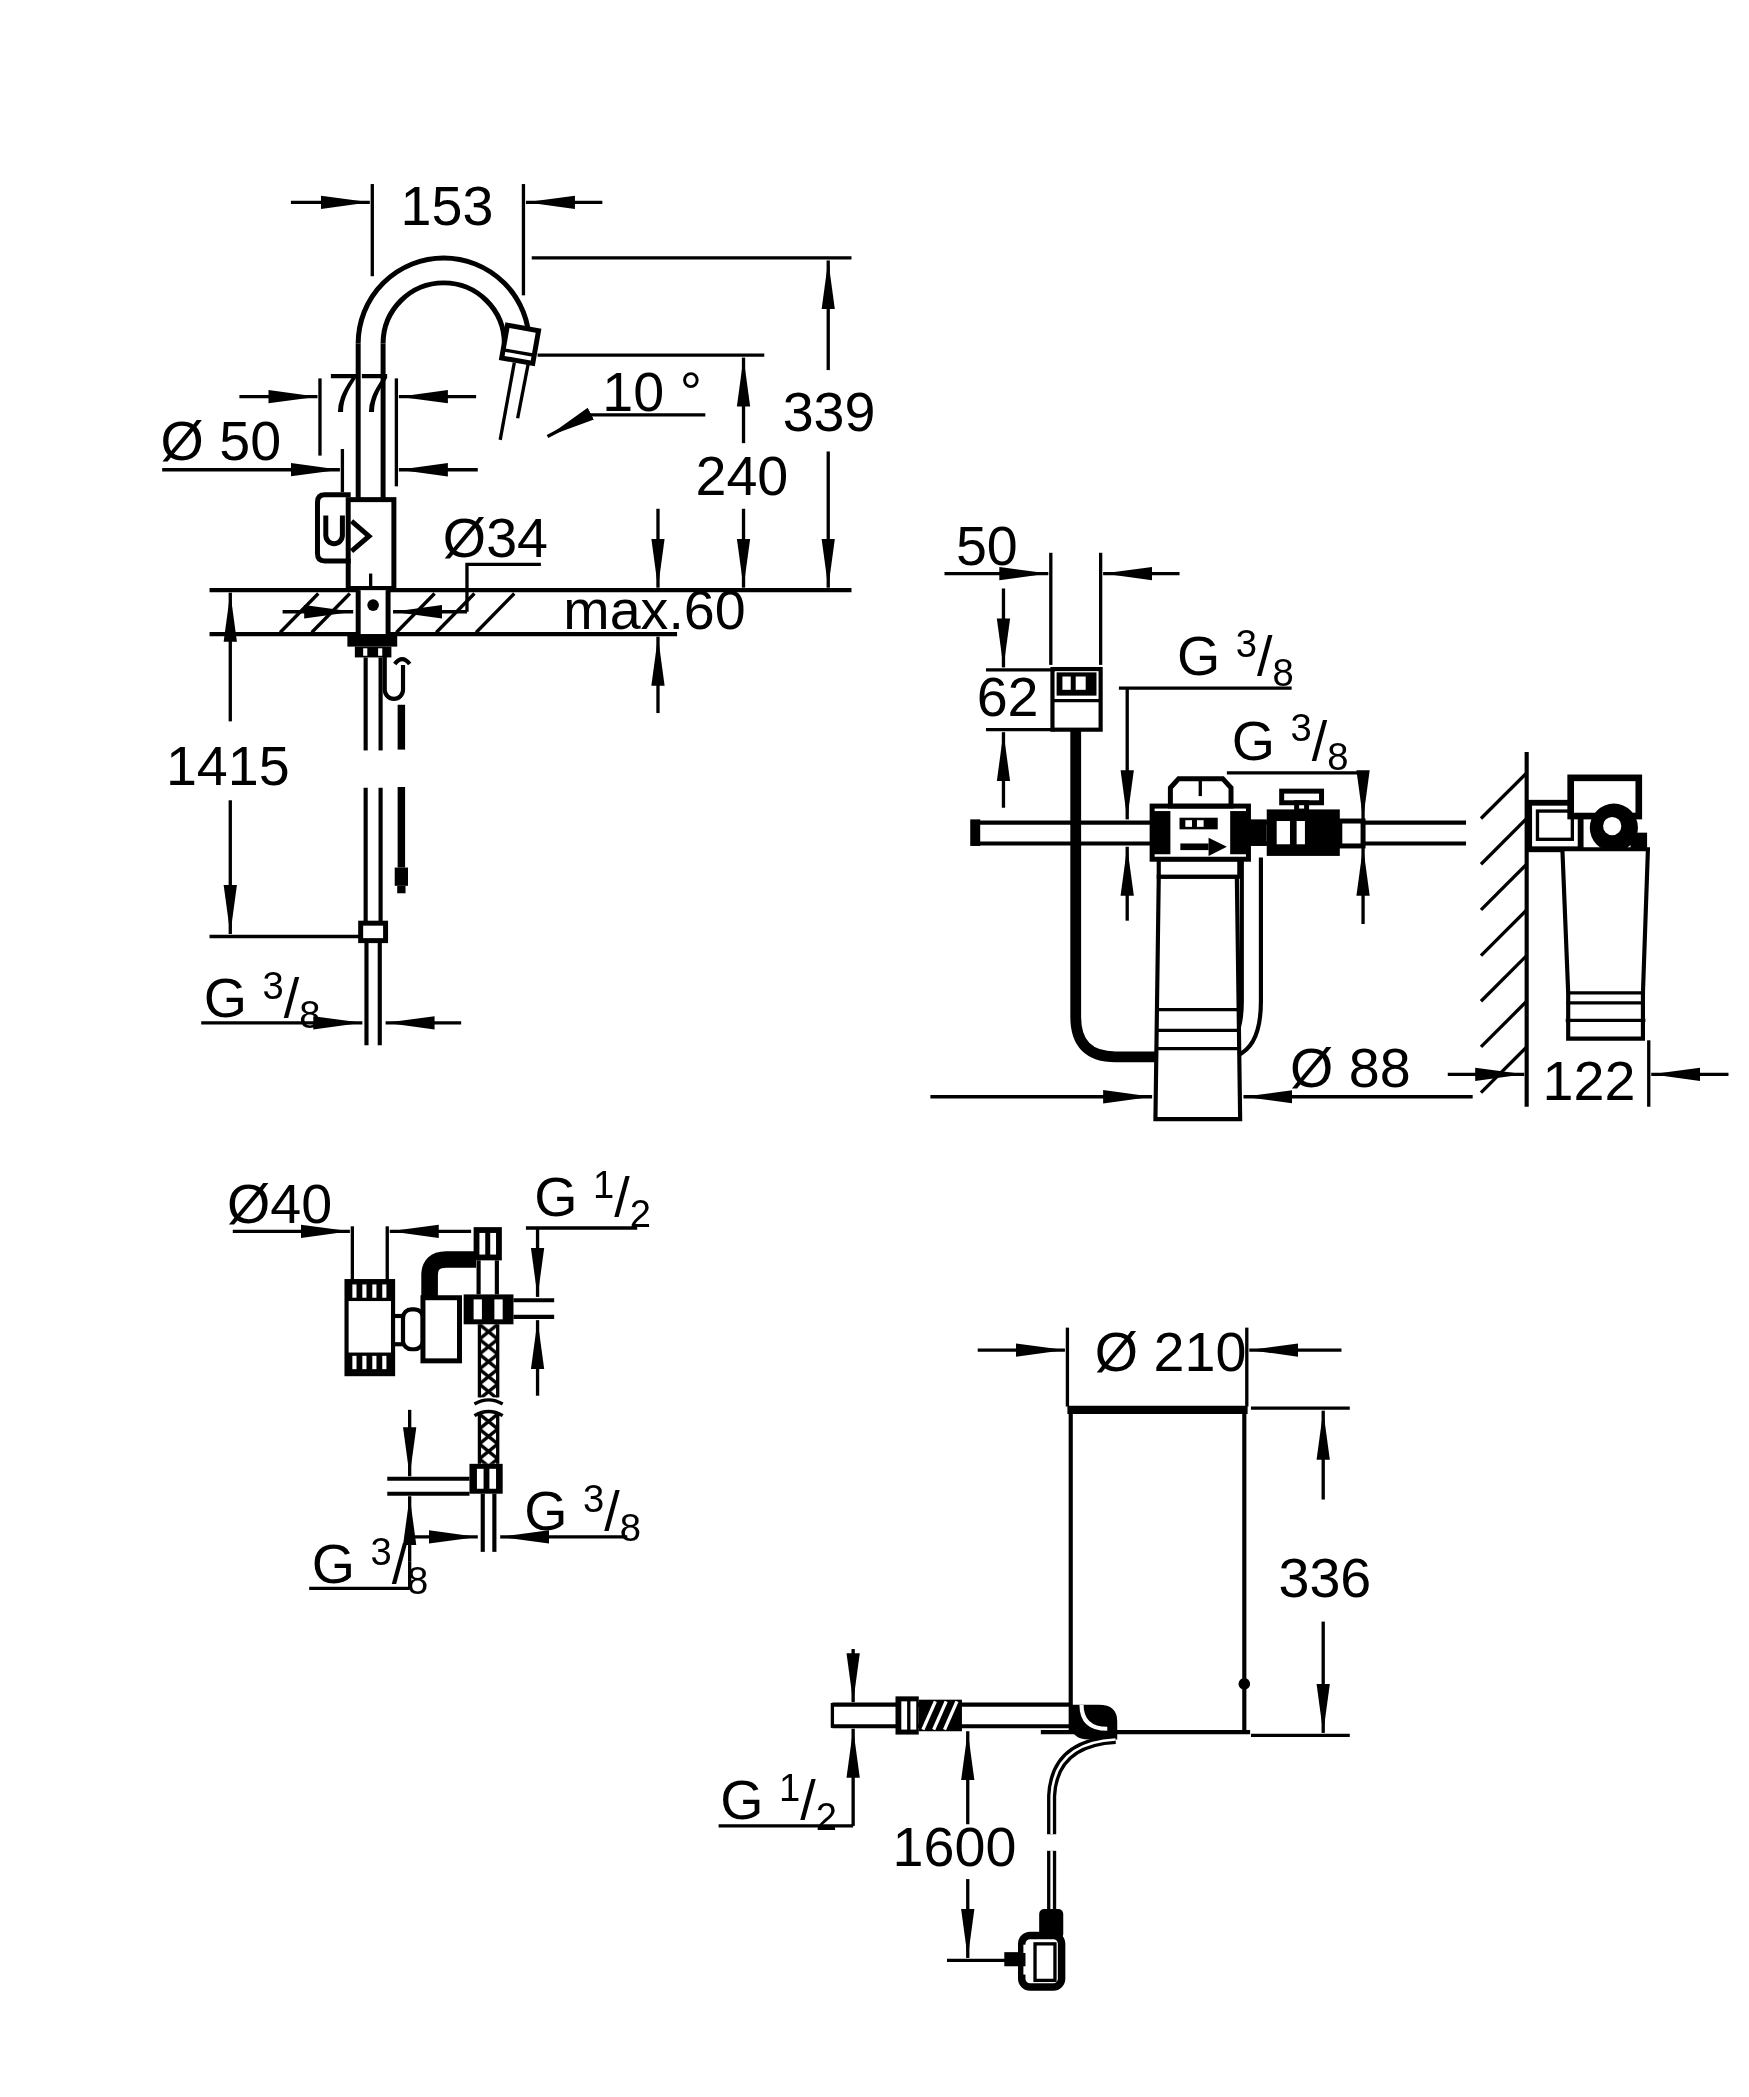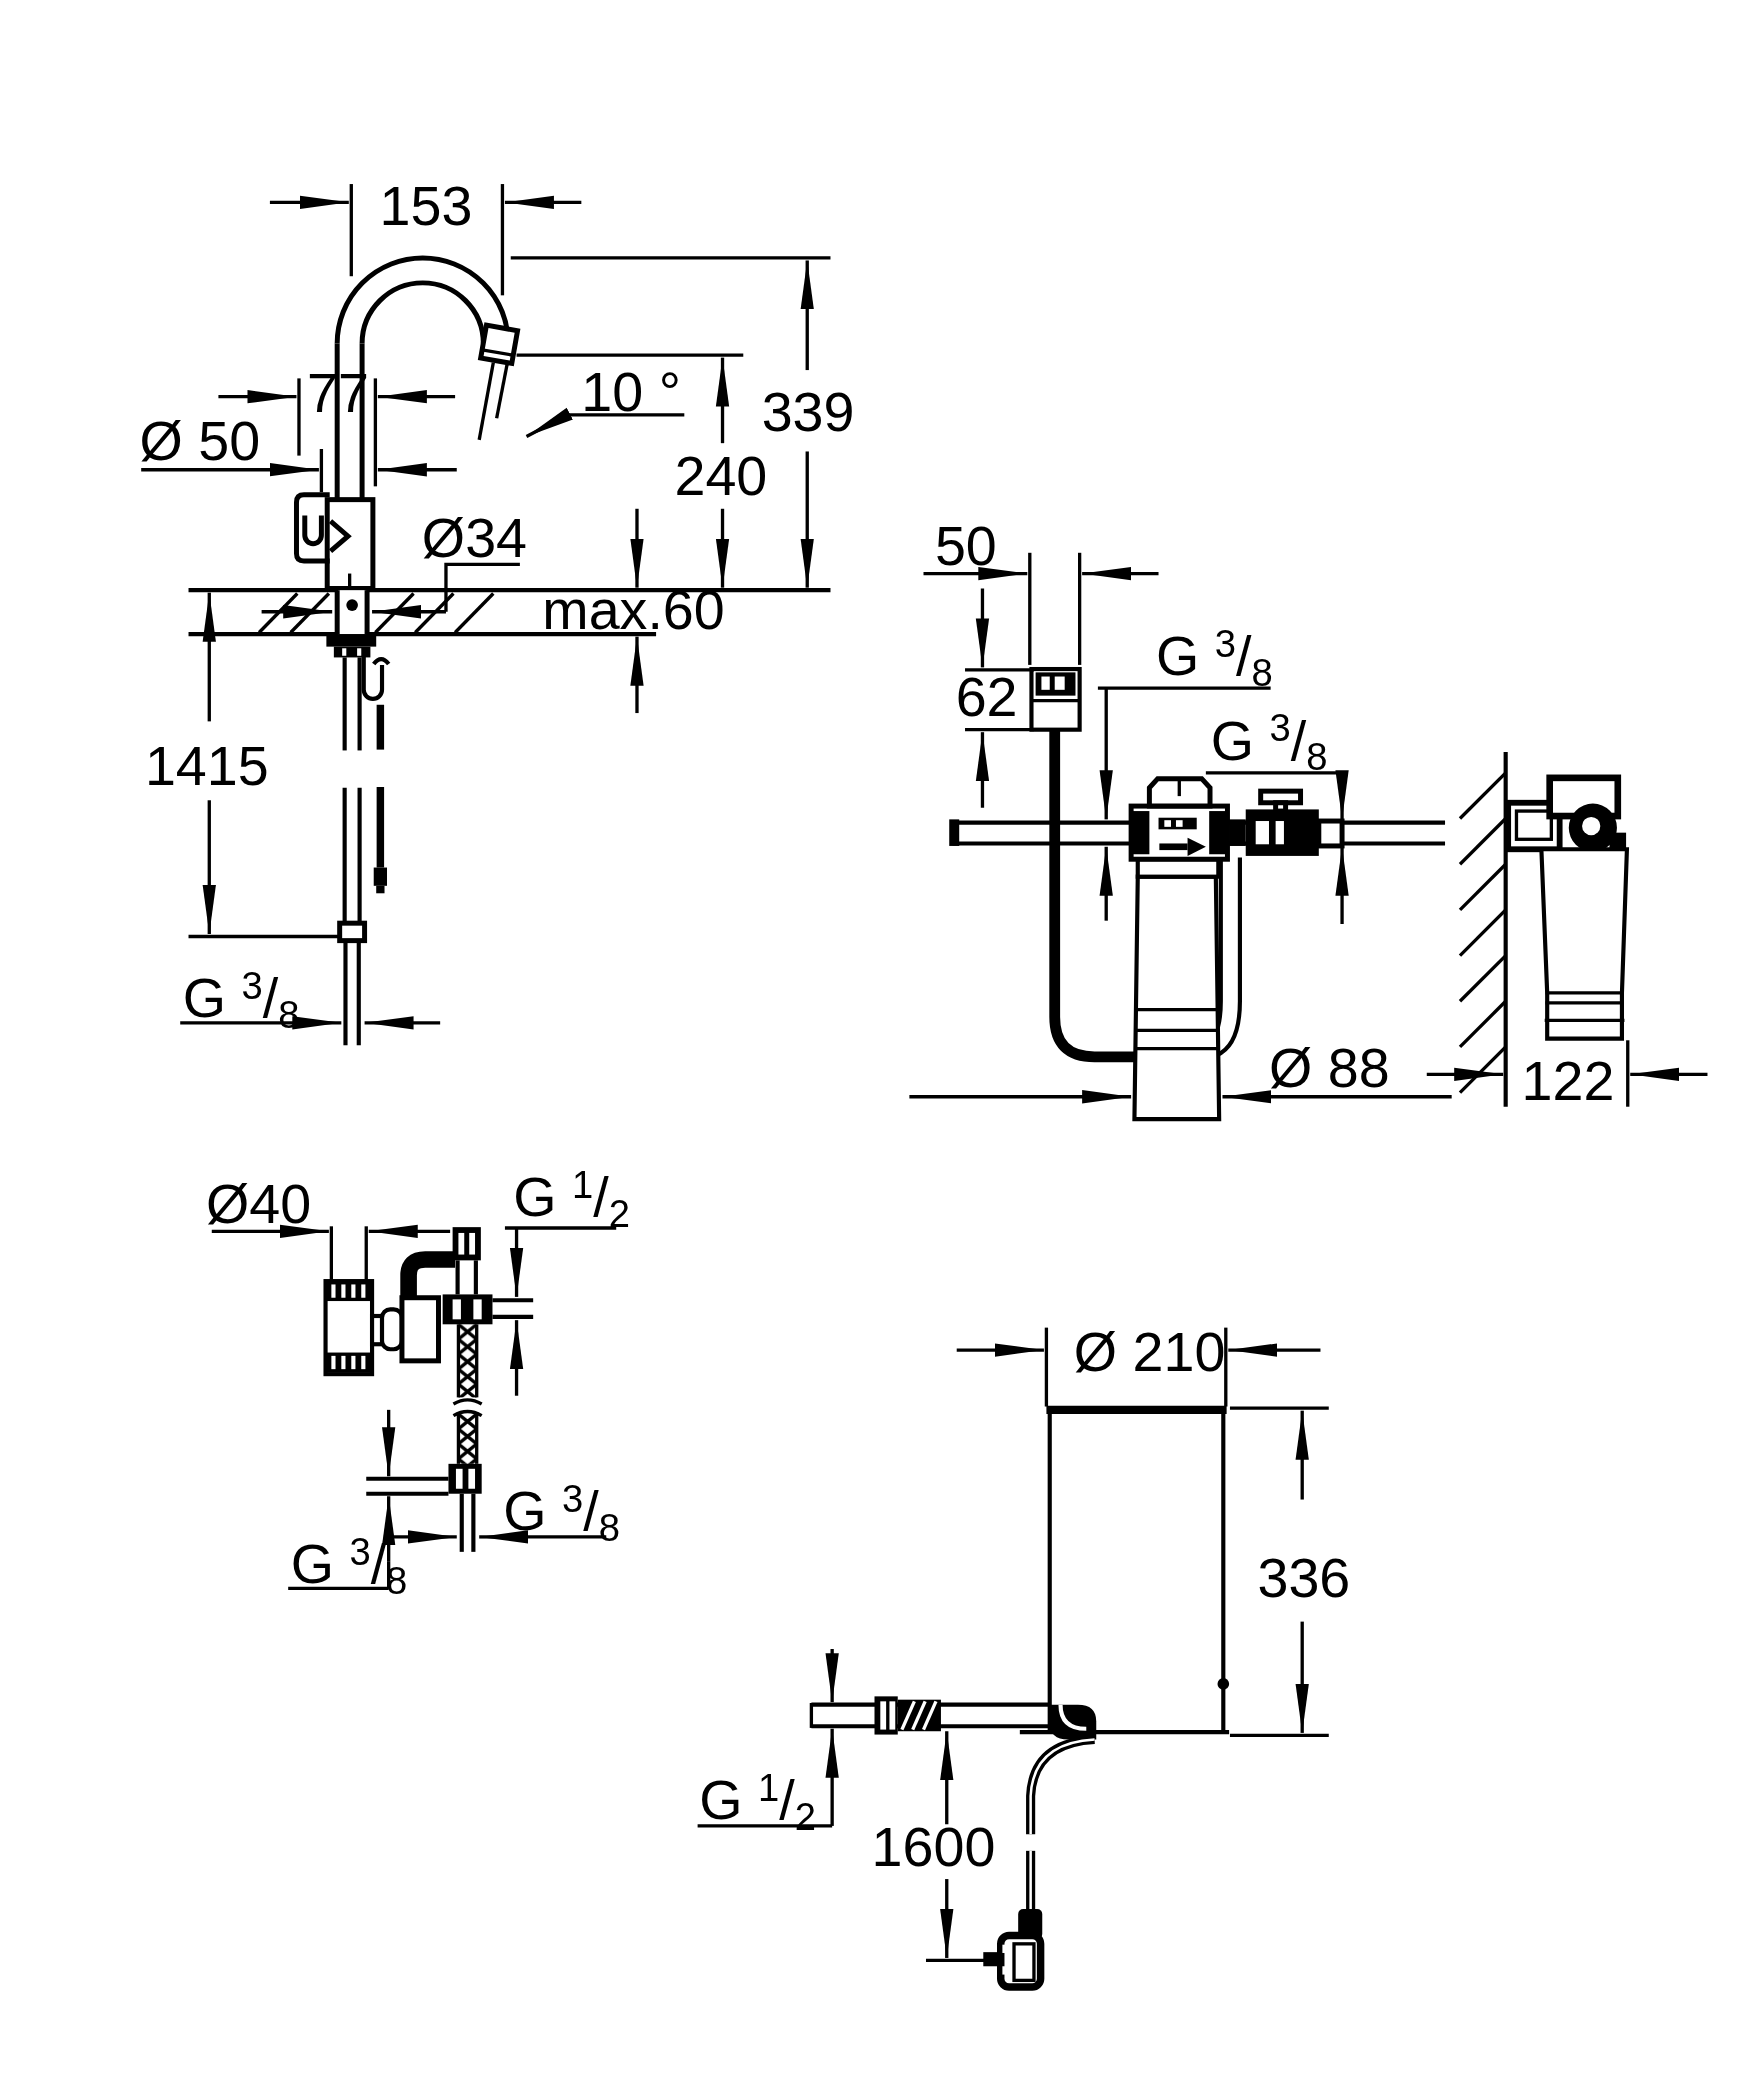--- a/index.html
+++ b/index.html
@@ -1,16 +1,16 @@
 <!DOCTYPE html>
 <html style="font-size:13.3px"><head>
 <meta charset="utf-8">
 <style>
   html,body{margin:0;padding:0;background:#fff;}
-  .page{width:1536px;height:2098px;background:#fff;position:relative;font-family:"Liberation Sans",sans-serif;}
+  .page{width:1536px;height:2098px;background:#fff;position:relative;font-family:"Liberation Sans",sans-serif;margin-left:21px;}
   svg{display:block;}
   .ln{stroke:#000;stroke-width:5;fill:none;}
   .ln2{stroke:#000;stroke-width:4;fill:none;}
   .ln6{stroke:#000;stroke-width:6;fill:none;}
   .lnw{stroke:#000;stroke-width:6;fill:#fff;}
   .lnw5{stroke:#000;stroke-width:5;fill:#fff;}
   .blk{fill:#000;stroke:none;}
   .wht{fill:#fff;stroke:none;}
   .dim{stroke:#000;stroke-width:4;fill:none;}
   .lbl{font-family:"Liberation Sans",sans-serif;font-size:67px;fill:#000;}

